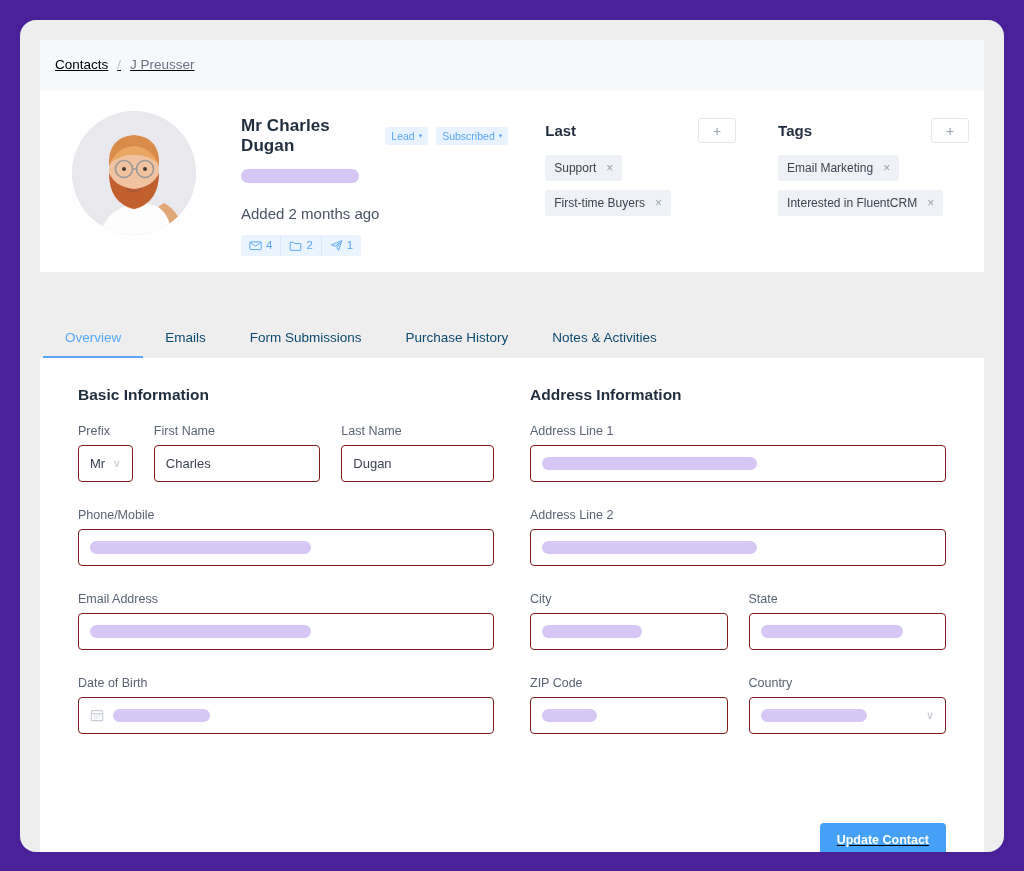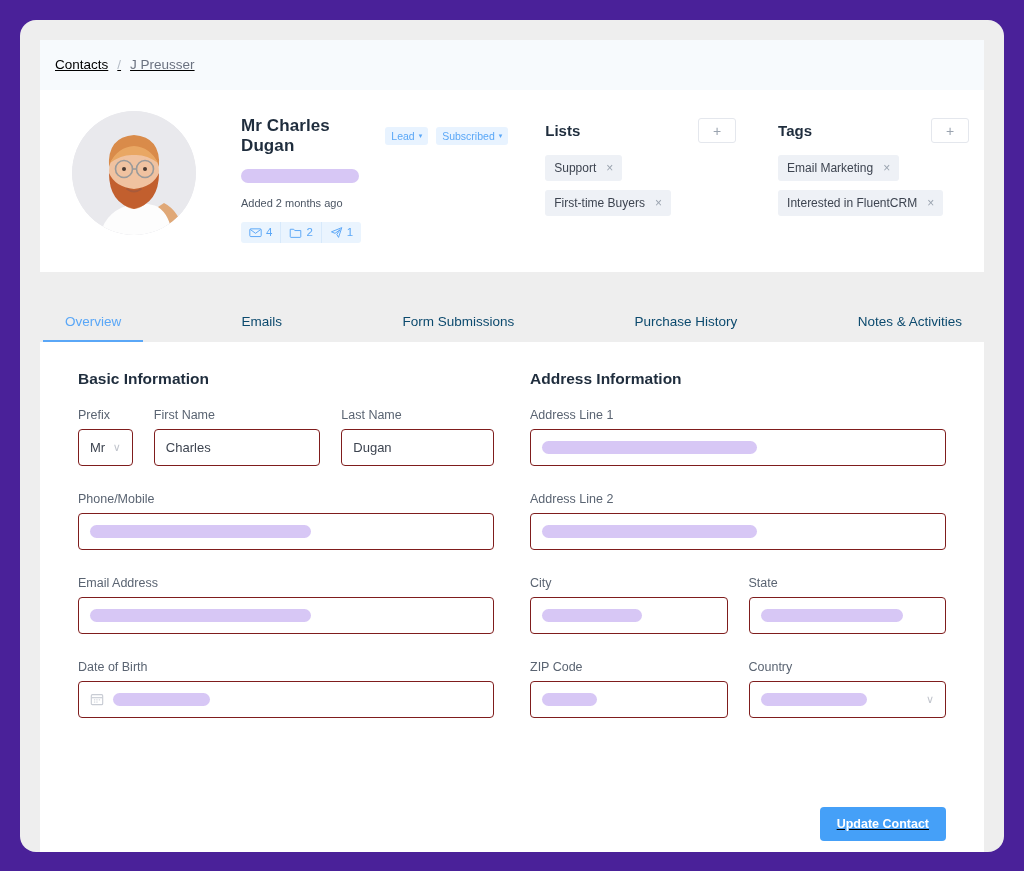--- a/index.html
+++ b/index.html
@@ -71,21 +71,21 @@
     margin-left: 8px;
     white-space: nowrap;
   }
   .pill .caret { margin-left: 4px; font-size: 7px; line-height: 1; }
   .redact {
     background: #d7c7f5;
     border-radius: 99px;
     height: 13px;
   }
   .name-redact { width: 118px; height: 14px; margin-top: 13px; }
-  .added-text { font-size: 11px; color: #4b5563; margin-top: 14px; }
+  .added-text { font-size: 15px; color: #4b5563; margin-top: 22px; }
   .stat-chip {
     display: inline-flex; align-items: center;
     background: #eaf4fe;
     border-radius: 3px;
     margin-top: 13px;
     height: 21px;
     color: #5aa7f7;
     font-size: 11.5px;
   }
   .stat-item {
@@ -119,24 +119,23 @@
     color: #3d4450;
     font-size: 12px;
     border-radius: 3px;
     padding: 6px 9px;
     margin-top: 9px;
   }
   .chip .x { color: #9aa3af; margin-left: 10px; font-size: 12px; line-height: 1; }
 
   
   .tabs-strip {
-    height: 70px;
+    height: 86px;
     display: flex; align-items: flex-end;
     padding-left: 3px;
-    justify-content: space-between;
   }
   .tab {
     font-size: 13.5px;
     color: #0c4a6e;
     padding: 0 22px 13px 22px;
     position: relative;
   }
   .tab.active { color: #5aa7f7; }
   .tab.active::after {
     content: "";
@@ -272,21 +271,21 @@
             <svg width="13" height="13" viewBox="0 0 16 16">
               <path d="M14.5 2 L1.8 7.2 L6.2 9 L12.6 4.4 L8.4 10.4 L10.5 14 z" fill="none" stroke="#5aa7f7" stroke-width="1.2" stroke-linejoin="round"></path>
             </svg>
             <span>1</span>
           </span>
         </div>
       </div>
 
       <div class="panel panel-lists">
         <div class="panel-head">
-          <span class="panel-title">Lists</span>
+          <span class="panel-title">Last</span>
           <span class="add-btn">+</span>
         </div>
         <div>
           <div><span class="chip">
             <span>Support</span>
             <span class="x">×</span>
           </span></div>
           <div><span class="chip">
             <span>First-time Buyers</span>
             <span class="x">×</span>

